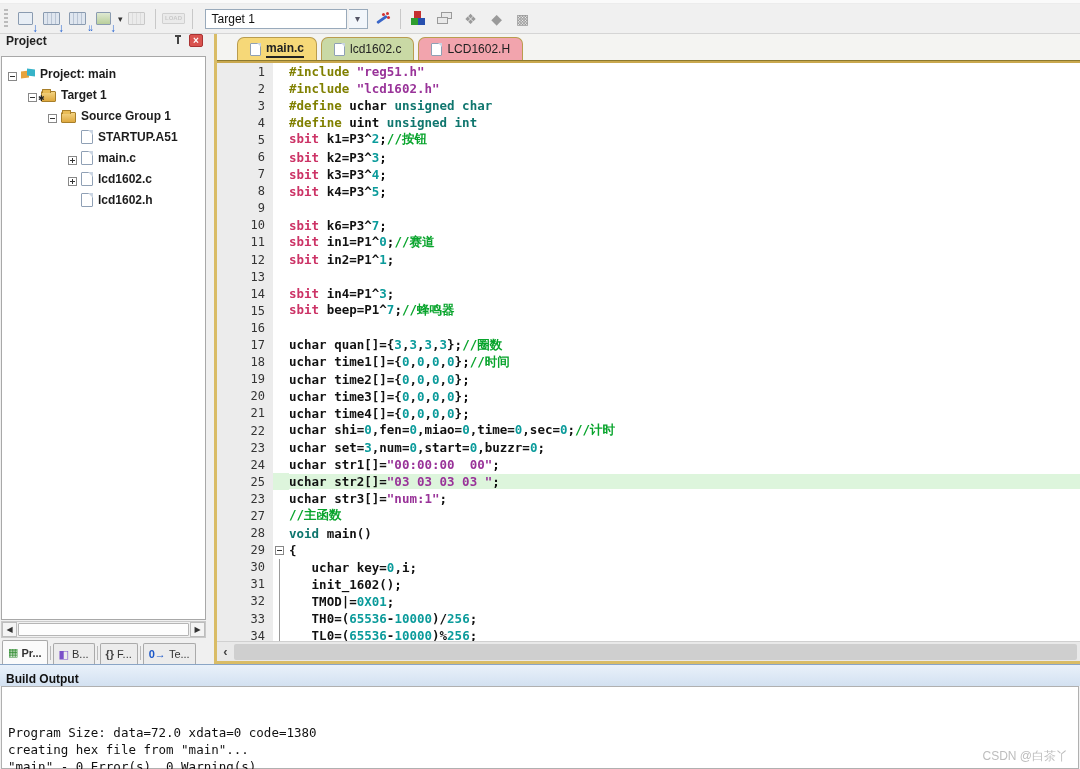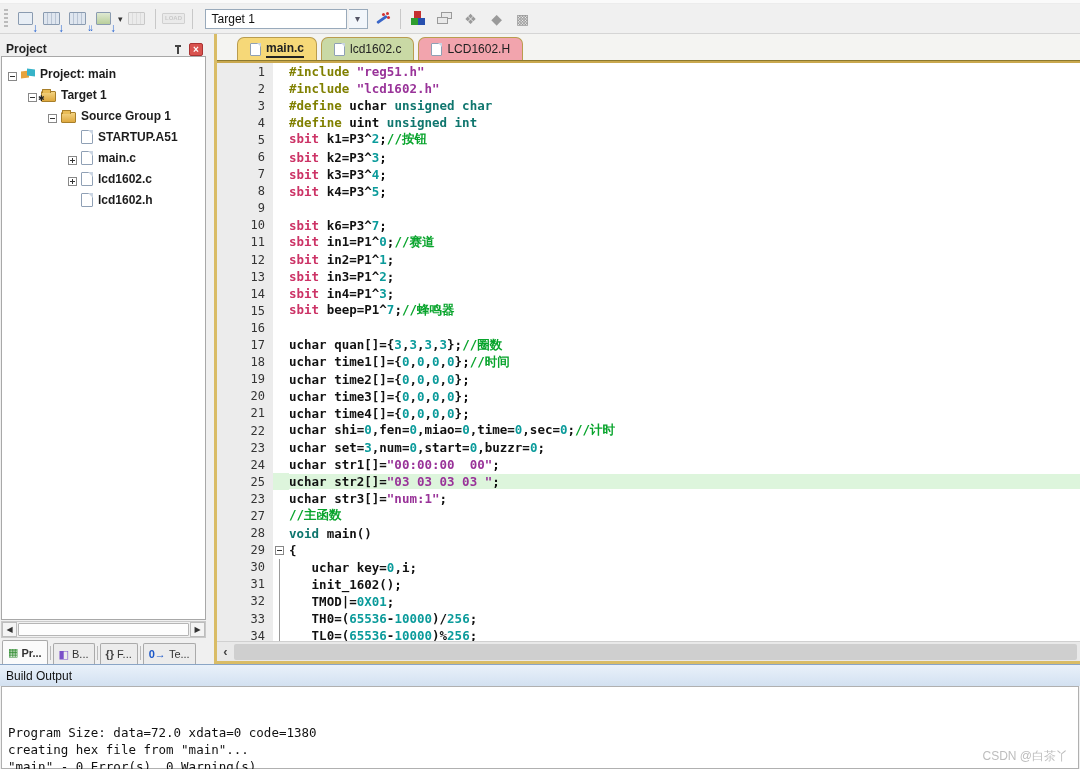--- a/index.html
+++ b/index.html
@@ -41,21 +41,21 @@
   .winstack { position:relative; width:16px; height:13px; }
   .winstack i { position:absolute; width:11px; height:7px; background:#e9e9e9; border:1px solid #9a9a9a; display:block; }
   .winstack i:nth-child(1){ left:4px; top:0; }
   .winstack i:nth-child(2){ left:0; top:5px; }
 
   
   .workspace { height:630px; display:flex; }
 
   
   .ppanel { width:207px; display:flex; flex-direction:column; background:#f0f0f0; }
-  .ppanel-head { height:22px; display:flex; align-items:flex-end; padding:0 4px 0 6px;
+  .ppanel-head { height:22px; display:flex; align-items:flex-start; padding:0 4px 0 6px;
     font-size:12px; font-weight:700; color:#222; background:#f0f0f0; }
   .ppanel-head .title { flex:1; }
   .pin { width:10px; height:12px; position:relative; margin-right:6px; }
   .pin::before { content:""; position:absolute; left:2px; top:1px; width:6px; height:2px; background:#444; }
   .pin::after { content:""; position:absolute; left:4px; top:1px; width:2px; height:9px; background:#444; }
   .closebox { width:14px; height:13px; background:#d9534f; border:1px solid #a33; border-radius:2px;
     color:#fff; font-size:10px; font-weight:bold; line-height:11px; text-align:center; }
   .tree { flex:1; background:#fff; border:1px solid #a8a8a8; margin:0 1px; overflow:hidden; padding-top:3px; }
   .trow { height:21px; display:flex; align-items:flex-end; font-size:12px; font-weight:600; color:#1c1c1c; white-space:nowrap; }
   .expander { width:9px; height:9px; border:1px solid #888; background:#fff; position:relative; flex:none; margin-right:4px; }
@@ -116,21 +116,21 @@
   .s-d{color:#808000;} .s-k{color:#0f766e;} .s-r{color:#cc3366;} .s-n{color:#0b9b9b;}
   .s-t{color:#993399;} .s-c{color:#08a42c;} .s-p{color:#111;}
 
   .ehscroll { height:20px; background:#e9e9e9; display:flex; align-items:center; border-top:1px solid #d0d0d0; }
   .ehs-arrow { width:17px; height:18px; display:flex; align-items:center; justify-content:center;
     color:#444; font-size:13px; font-weight:bold; flex:none; }
   .ehs-thumb { height:16px; flex:1; background:#cfcfcf; border-radius:2px; margin-right:3px; }
 
   
   .bo-head { height:22px; background:linear-gradient(#e9f1fa,#d3e1f1); border-top:1px solid #8aa5c6;
-    display:flex; align-items:center; font-size:12px; font-weight:400; color:#111; padding-left:6px; }
+    display:flex; align-items:flex-end; font-size:12px; font-weight:700; color:#111; padding-left:6px; }
   .bo-body { height:83px; background:#fff; border:1px solid #b0b0b0; margin:0 1px; position:relative;
     font-family:"DejaVu Sans Mono","Liberation Mono",monospace; font-size:12.5px; color:#111;
     padding:3px 6px; line-height:17px; white-space:pre; }
   .watermark { position:absolute; right:10px; bottom:3px; color:#bdbdbd; font-size:12px;
     font-family:"Liberation Sans","DejaVu Sans",sans-serif; }
 </style>
 </head>
 <body>
 
 <div class="topstrip"></div>
@@ -291,21 +291,21 @@
         <div class="cline"><span class="lnum">3</span><span class="fold"></span><span class="ctext"><span class="s-d">#define </span><span class="s-p">uchar </span><span class="s-k">unsigned char</span></span></div>
         <div class="cline"><span class="lnum">4</span><span class="fold"></span><span class="ctext"><span class="s-d">#define </span><span class="s-p">uint </span><span class="s-k">unsigned int</span></span></div>
         <div class="cline"><span class="lnum">5</span><span class="fold"></span><span class="ctext"><span class="s-r">sbit </span><span class="s-p">k1=P3^</span><span class="s-n">2</span><span class="s-p">;</span><span class="s-c">//按钮</span></span></div>
         <div class="cline"><span class="lnum">6</span><span class="fold"></span><span class="ctext"><span class="s-r">sbit </span><span class="s-p">k2=P3^</span><span class="s-n">3</span><span class="s-p">;</span></span></div>
         <div class="cline"><span class="lnum">7</span><span class="fold"></span><span class="ctext"><span class="s-r">sbit </span><span class="s-p">k3=P3^</span><span class="s-n">4</span><span class="s-p">;</span></span></div>
         <div class="cline"><span class="lnum">8</span><span class="fold"></span><span class="ctext"><span class="s-r">sbit </span><span class="s-p">k4=P3^</span><span class="s-n">5</span><span class="s-p">;</span></span></div>
         <div class="cline"><span class="lnum">9</span><span class="fold"></span></div>
         <div class="cline"><span class="lnum">10</span><span class="fold"></span><span class="ctext"><span class="s-r">sbit </span><span class="s-p">k6=P3^</span><span class="s-n">7</span><span class="s-p">;</span></span></div>
         <div class="cline"><span class="lnum">11</span><span class="fold"></span><span class="ctext"><span class="s-r">sbit </span><span class="s-p">in1=P1^</span><span class="s-n">0</span><span class="s-p">;</span><span class="s-c">//赛道</span></span></div>
         <div class="cline"><span class="lnum">12</span><span class="fold"></span><span class="ctext"><span class="s-r">sbit </span><span class="s-p">in2=P1^</span><span class="s-n">1</span><span class="s-p">;</span></span></div>
-        <div class="cline"><span class="lnum">13</span><span class="fold"></span><span class="ctext"><span class="s-r">sbit </span><span class="s-p">in3=P1^</span><span class="s-n">2</span><span class="s-p">;</span></span></div>
+        <div class="cline"><span class="lnum">13</span><span class="fold"></span></div>
         <div class="cline"><span class="lnum">14</span><span class="fold"></span><span class="ctext"><span class="s-r">sbit </span><span class="s-p">in4=P1^</span><span class="s-n">3</span><span class="s-p">;</span></span></div>
         <div class="cline"><span class="lnum">15</span><span class="fold"></span><span class="ctext"><span class="s-r">sbit </span><span class="s-p">beep=P1^</span><span class="s-n">7</span><span class="s-p">;</span><span class="s-c">//蜂鸣器</span></span></div>
         <div class="cline"><span class="lnum">16</span><span class="fold"></span><span class="ctext"></span></div>
         <div class="cline"><span class="lnum">17</span><span class="fold"></span><span class="ctext"><span class="s-p">uchar quan[]={</span><span class="s-n">3</span><span class="s-p">,</span><span class="s-n">3</span><span class="s-p">,</span><span class="s-n">3</span><span class="s-p">,</span><span class="s-n">3</span><span class="s-p">};</span><span class="s-c">//圈数</span></span></div>
         <div class="cline"><span class="lnum">18</span><span class="fold"></span><span class="ctext"><span class="s-p">uchar time1[]={</span><span class="s-n">0</span><span class="s-p">,</span><span class="s-n">0</span><span class="s-p">,</span><span class="s-n">0</span><span class="s-p">,</span><span class="s-n">0</span><span class="s-p">};</span><span class="s-c">//时间</span></span></div>
         <div class="cline"><span class="lnum">19</span><span class="fold"></span><span class="ctext"><span class="s-p">uchar time2[]={</span><span class="s-n">0</span><span class="s-p">,</span><span class="s-n">0</span><span class="s-p">,</span><span class="s-n">0</span><span class="s-p">,</span><span class="s-n">0</span><span class="s-p">};</span></span></div>
         <div class="cline"><span class="lnum">20</span><span class="fold"></span><span class="ctext"><span class="s-p">uchar time3[]={</span><span class="s-n">0</span><span class="s-p">,</span><span class="s-n">0</span><span class="s-p">,</span><span class="s-n">0</span><span class="s-p">,</span><span class="s-n">0</span><span class="s-p">};</span></span></div>
         <div class="cline"><span class="lnum">21</span><span class="fold"></span><span class="ctext"><span class="s-p">uchar time4[]={</span><span class="s-n">0</span><span class="s-p">,</span><span class="s-n">0</span><span class="s-p">,</span><span class="s-n">0</span><span class="s-p">,</span><span class="s-n">0</span><span class="s-p">};</span></span></div>
         <div class="cline"><span class="lnum">22</span><span class="fold"></span><span class="ctext"><span class="s-p">uchar shi=</span><span class="s-n">0</span><span class="s-p">,fen=</span><span class="s-n">0</span><span class="s-p">,miao=</span><span class="s-n">0</span><span class="s-p">,time=</span><span class="s-n">0</span><span class="s-p">,sec=</span><span class="s-n">0</span><span class="s-p">;</span><span class="s-c">//计时</span></span></div>
         <div class="cline"><span class="lnum">23</span><span class="fold"></span><span class="ctext"><span class="s-p">uchar set=</span><span class="s-n">3</span><span class="s-p">,num=</span><span class="s-n">0</span><span class="s-p">,start=</span><span class="s-n">0</span><span class="s-p">,buzzr=</span><span class="s-n">0</span><span class="s-p">;</span></span></div>

